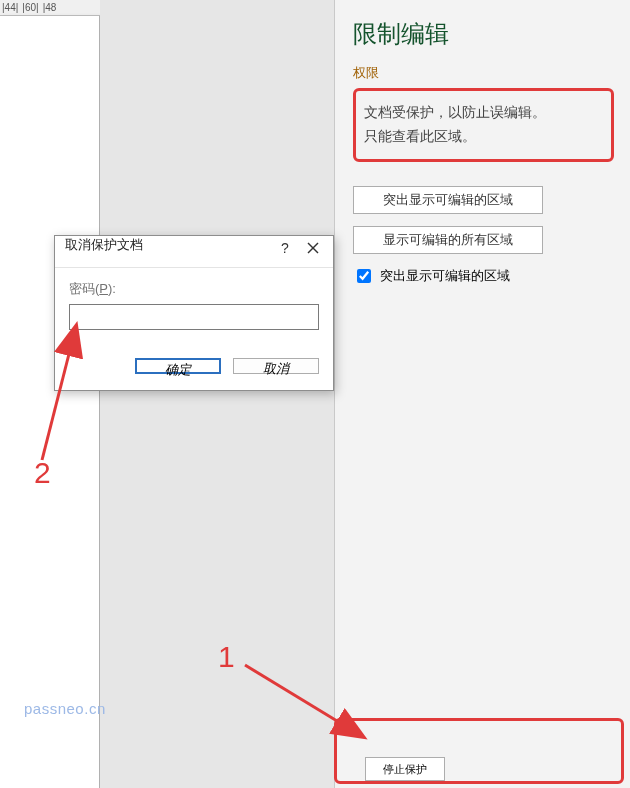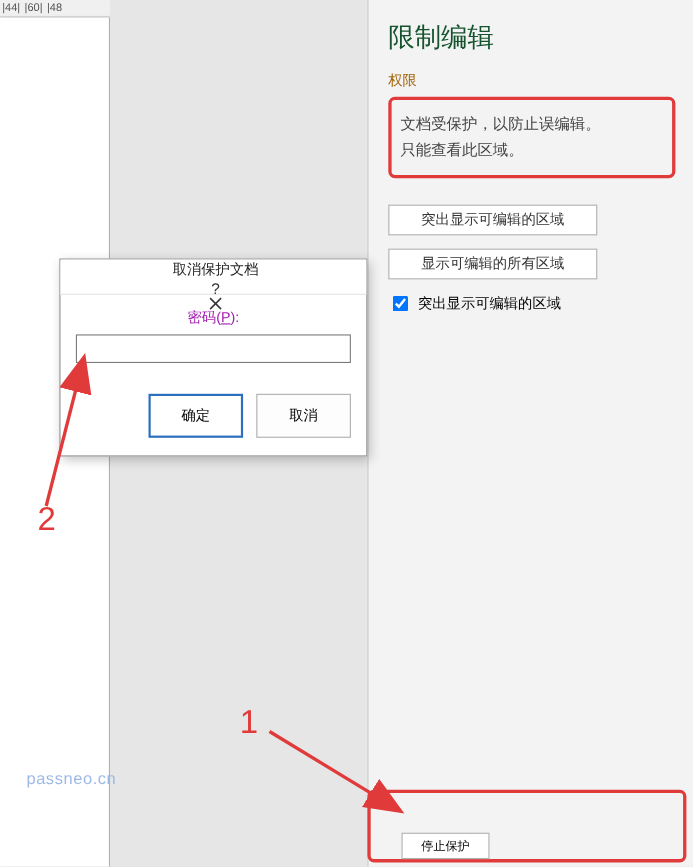--- a/index.html
+++ b/index.html
@@ -131,66 +131,64 @@
     position: absolute;
     left: 54px;
     top: 235px;
     width: 280px;
     background: #fff;
     border: 1px solid #8d8d8d;
     box-shadow: 2px 3px 10px rgba(0,0,0,.25);
   }
   .dlg-titlebar {
     display: flex;
-    align-items: center;
     height: 32px;
     padding: 0 6px 0 10px;
     font-size: 13px;
     color: #222;
     background: #fff;
     border-bottom: 1px solid #e4e4e4;
-    flex-direction: column;
   }
   .dlg-title { flex: 1; }
   .dlg-help, .dlg-close {
     width: 28px; height: 24px;
     display: flex; align-items: center; justify-content: center;
     font-size: 14px;
     cursor: pointer;
     color: #333;
   }
   .dlg-close { font-size: 16px; }
   .dlg-body { padding: 12px 14px 16px 14px; }
   .pw-label {
     font-size: 13px;
     margin-bottom: 6px;
-    color: #a21caf;
-    text-align: center;
+    color: #737373;
   }
   .pw-label u { text-decoration: underline; }
   .pw-input {
     width: 100%;
     height: 26px;
     border: 1px solid #7a7a7a;
     padding: 2px 4px;
     font-size: 13px;
   }
   .dlg-buttons {
     display: flex;
     justify-content: flex-end;
     gap: 12px;
     margin-top: 28px;
   }
   .dlg-btn {
     width: 86px;
-    height: 40px;
+    height: 16px;
     border: 1px solid #adadad;
     background: #fdfdfd;
     font-size: 13px;
     cursor: pointer;
+    font-style: italic;
   }
   .dlg-btn.primary {
     border: 2px solid #2b6fbf;
     background: #fff;
   }
 
   
   .arrow {
     position: absolute;
     pointer-events: none;

